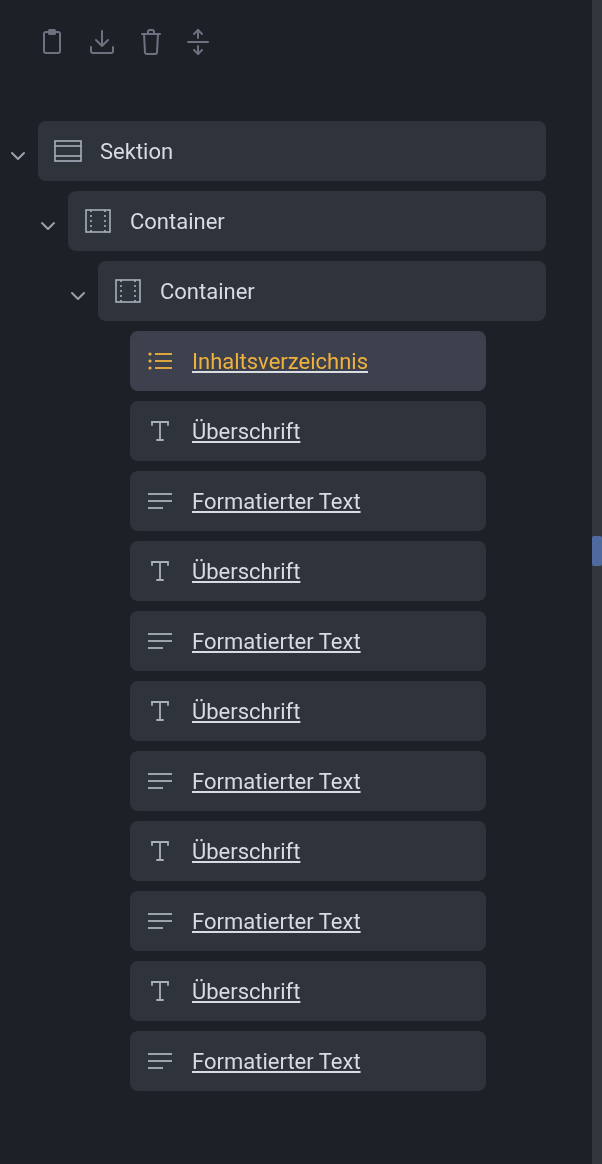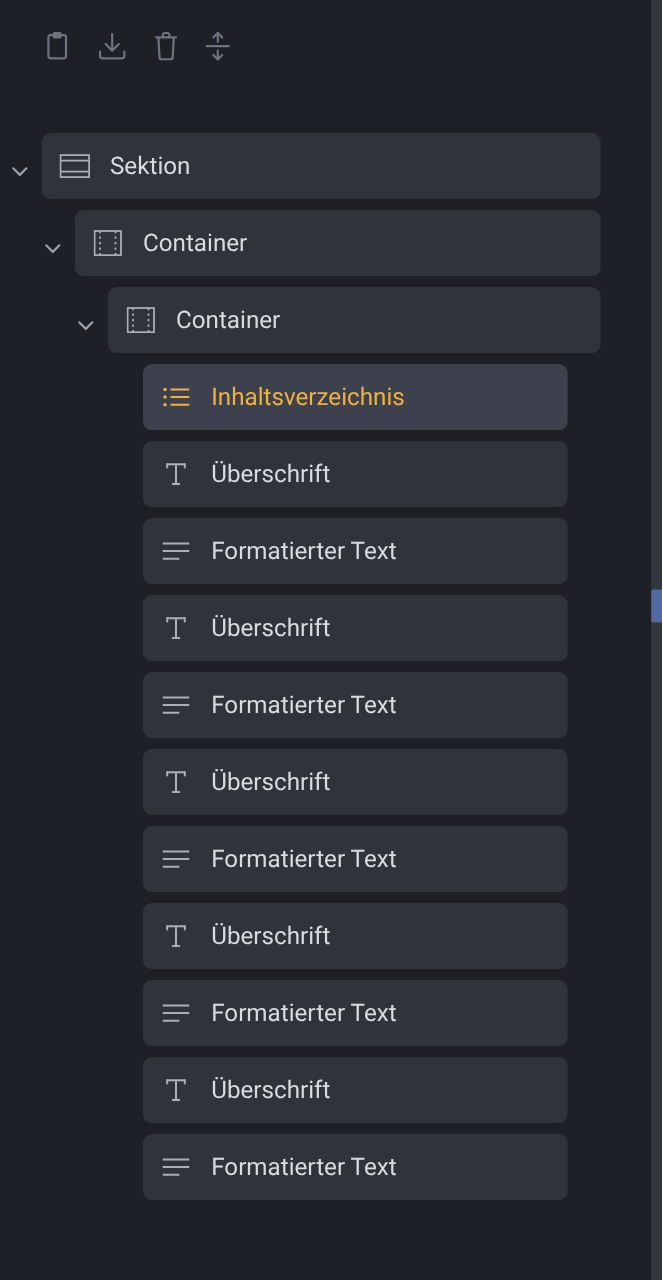--- a/index.html
+++ b/index.html
@@ -65,21 +65,21 @@
     .row.selected {
       background: #3c414d;
     }
     .lvl0-wrap { padding-left: 8px; display: flex; align-items: center; gap: 10px; }
     .lvl1-wrap { padding-left: 38px; display: flex; align-items: center; gap: 10px; }
     .lvl2-wrap { padding-left: 68px; display: flex; align-items: center; gap: 10px; }
     .lvl3-wrap { padding-left: 130px; }
     .lvl0 { width: 516px; }
     .lvl1 { width: 486px; }
     .lvl2 { width: 456px; }
-    .lvl3 { width: 386px; }
+    .lvl3 { width: 356px; text-decoration: underline; }
     .caret { width: 20px; height: 20px; display:flex; align-items:center; justify-content:center; flex-shrink:0; }
     .icon-slot { width: 28px; height: 28px; display:flex; align-items:center; justify-content:center; flex-shrink:0; }
     .label { font-size: 22px; color: #d7dbe2; font-weight: 400; }
     .label.sel { color: #f0b13d; }
     .tree-container { padding-right: 56px; }
   </style>
 </head>
 <body>
 
 <div class="header">

